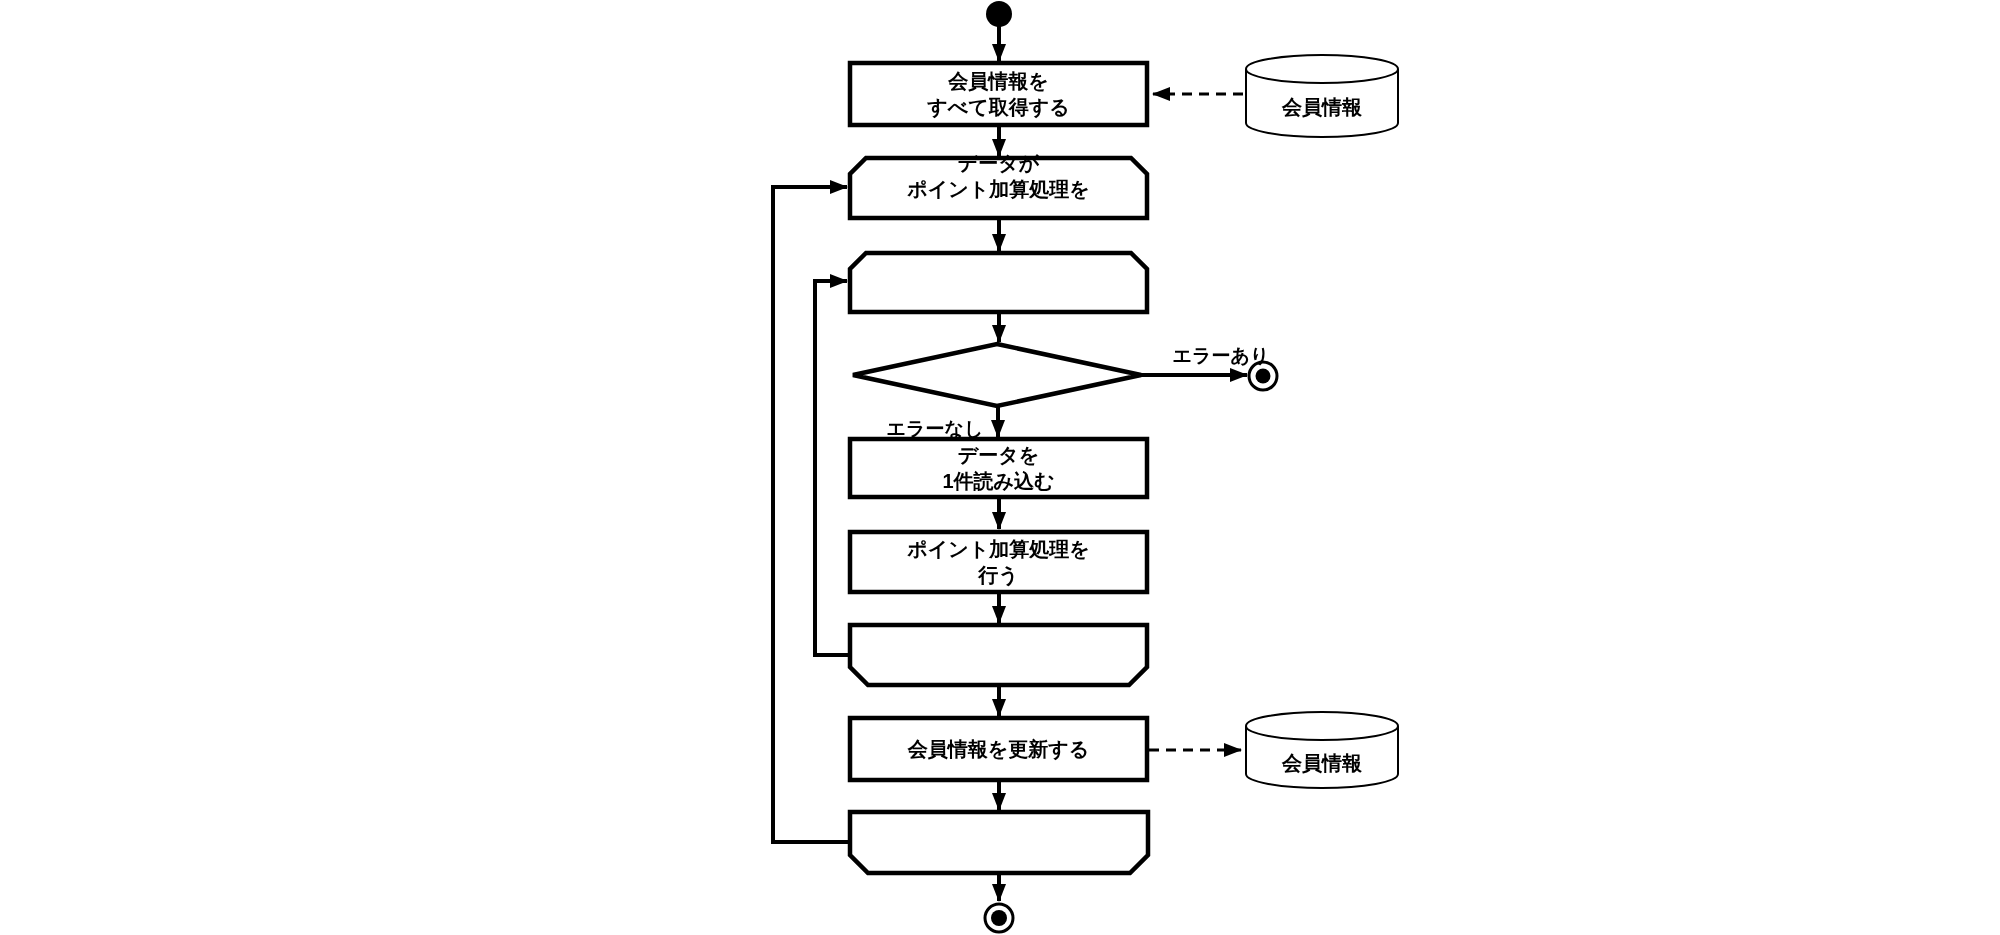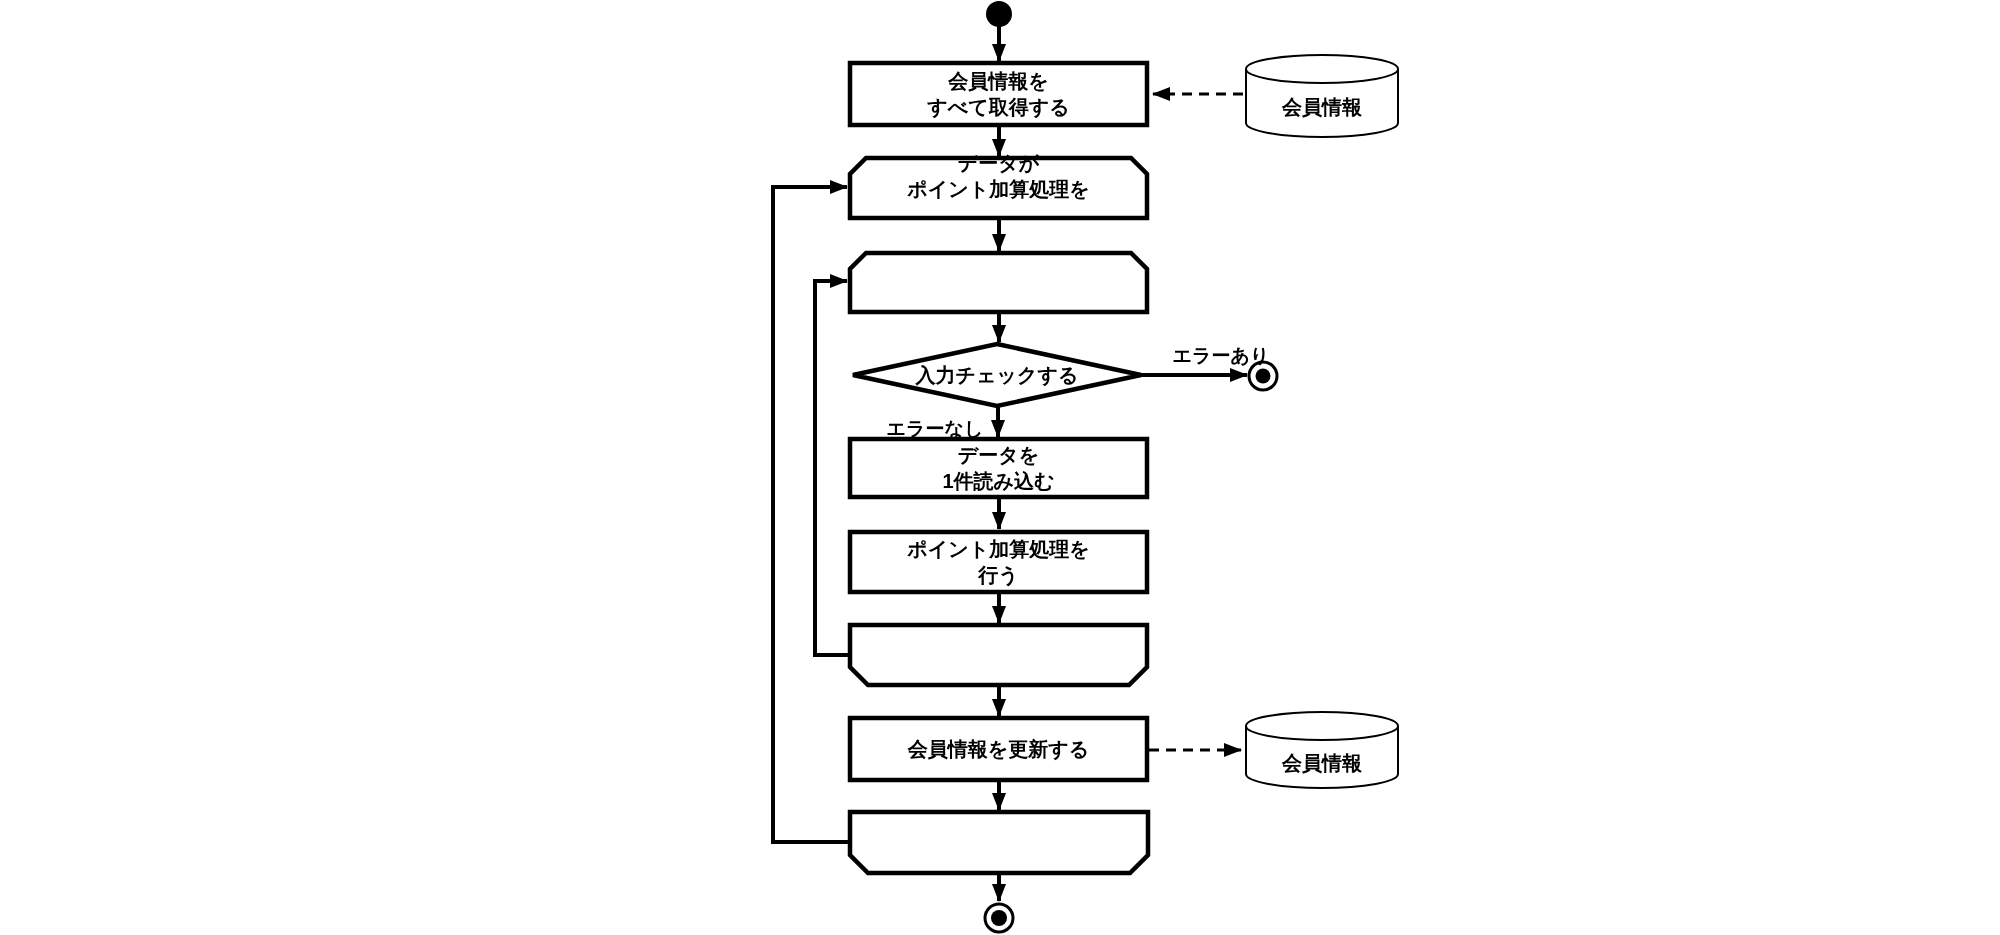--- a/index.html
+++ b/index.html
@@ -112,21 +112,20 @@
   </div>
 
   <div class="lbl" style="left:1246px; top:82px; width:152px; height:50px;">会員情報</div>
 
   <div class="lbl" style="left:850px; top:146px; width:297px; height:60px;">
     <div>データが</div>
     <div>ポイント加算処理を</div>
   </div>
 
 
-  <div class="lbl" style="left:853px; top:345px; width:288px; height:60px;">入力チェックする</div>
 
   <div class="edge-lbl" style="left:1138px; top:343px; width:102px; height:25px;margin-left:32px;">エラーあり</div>
 
   <div class="edge-lbl" style="left:884px; top:416px; width:102px; height:25px;">エラーなし</div>
 
   <div class="lbl" style="left:850px; top:439px; width:297px; height:58px;">
     <div>データを</div>
     <div>1件読み込む</div>
   </div>
 

